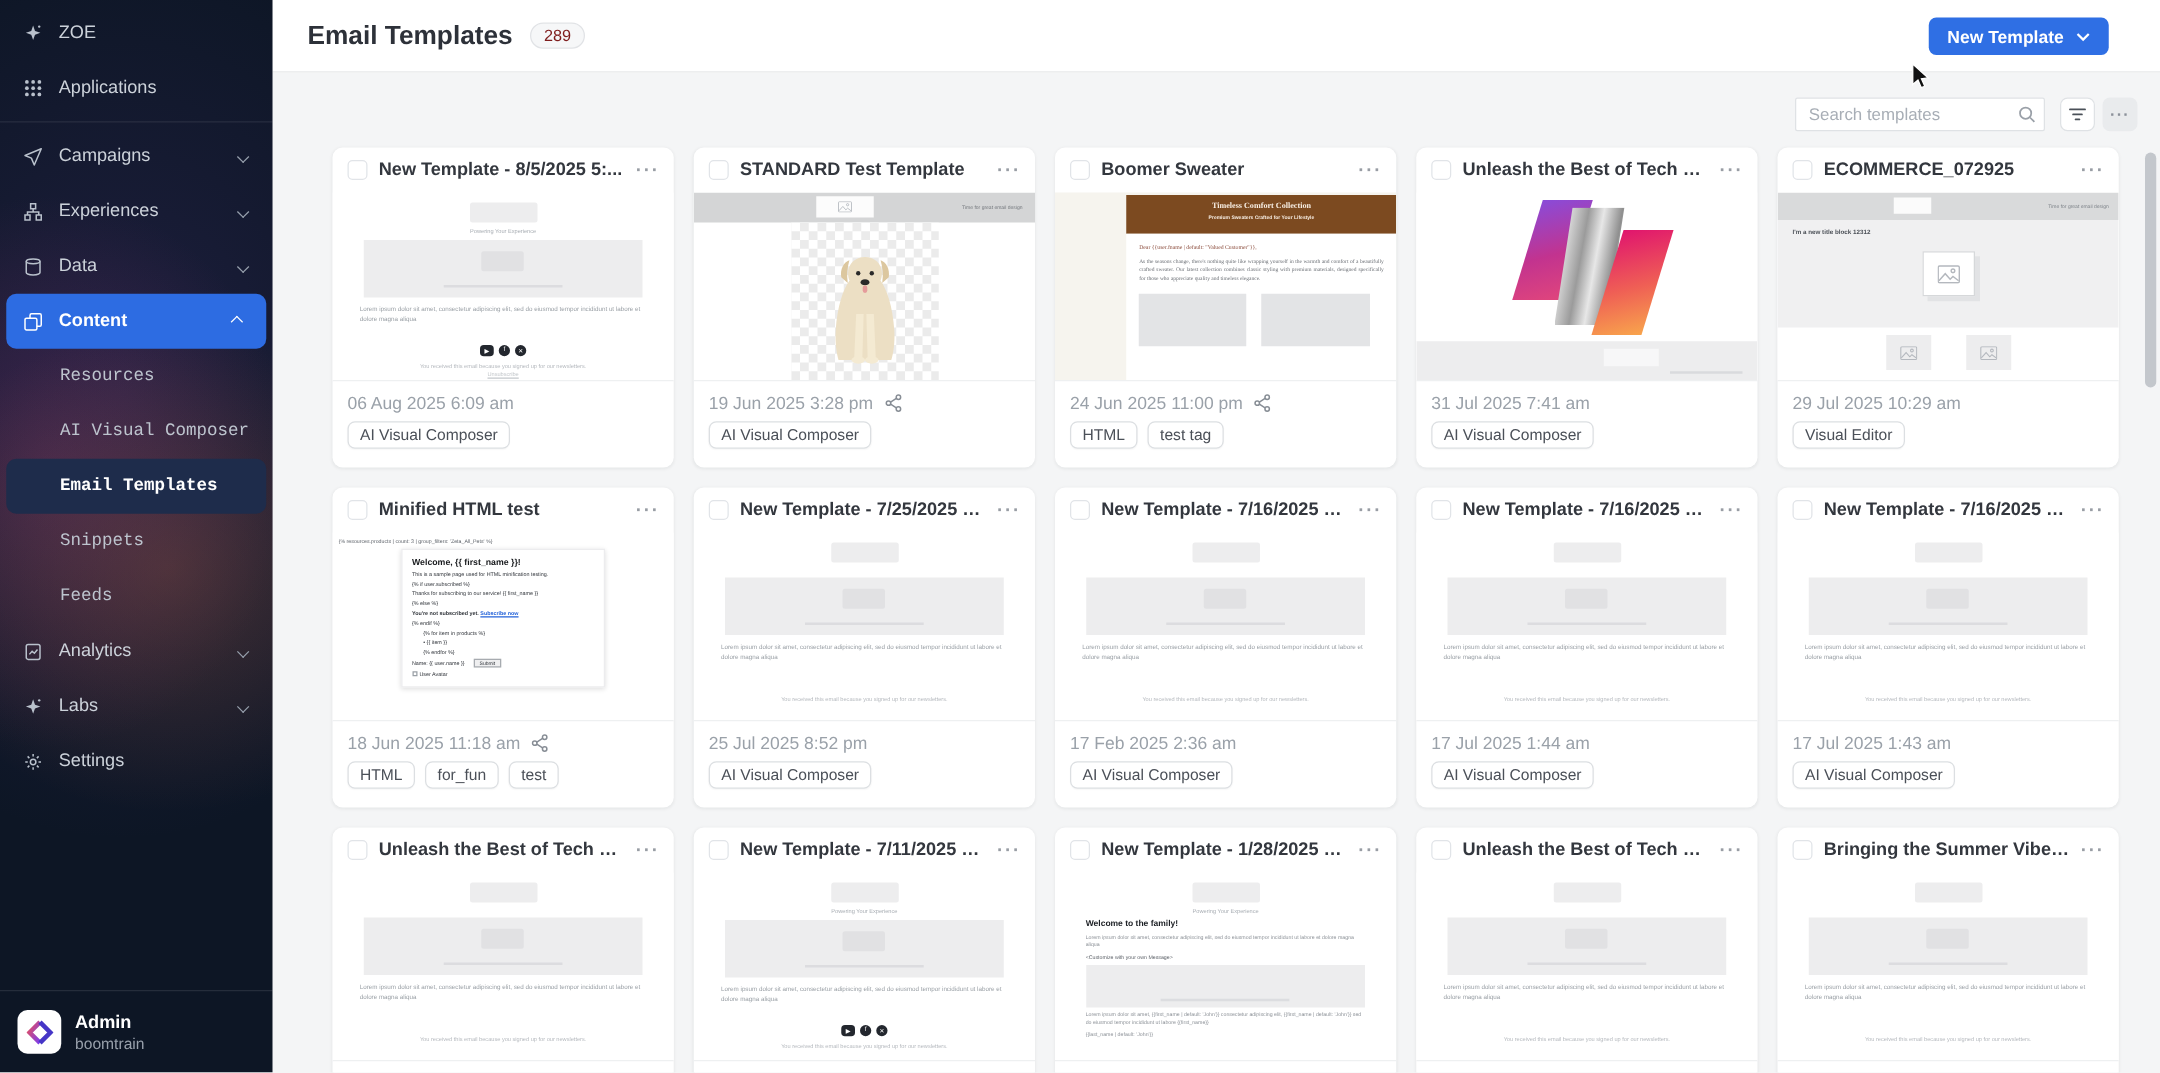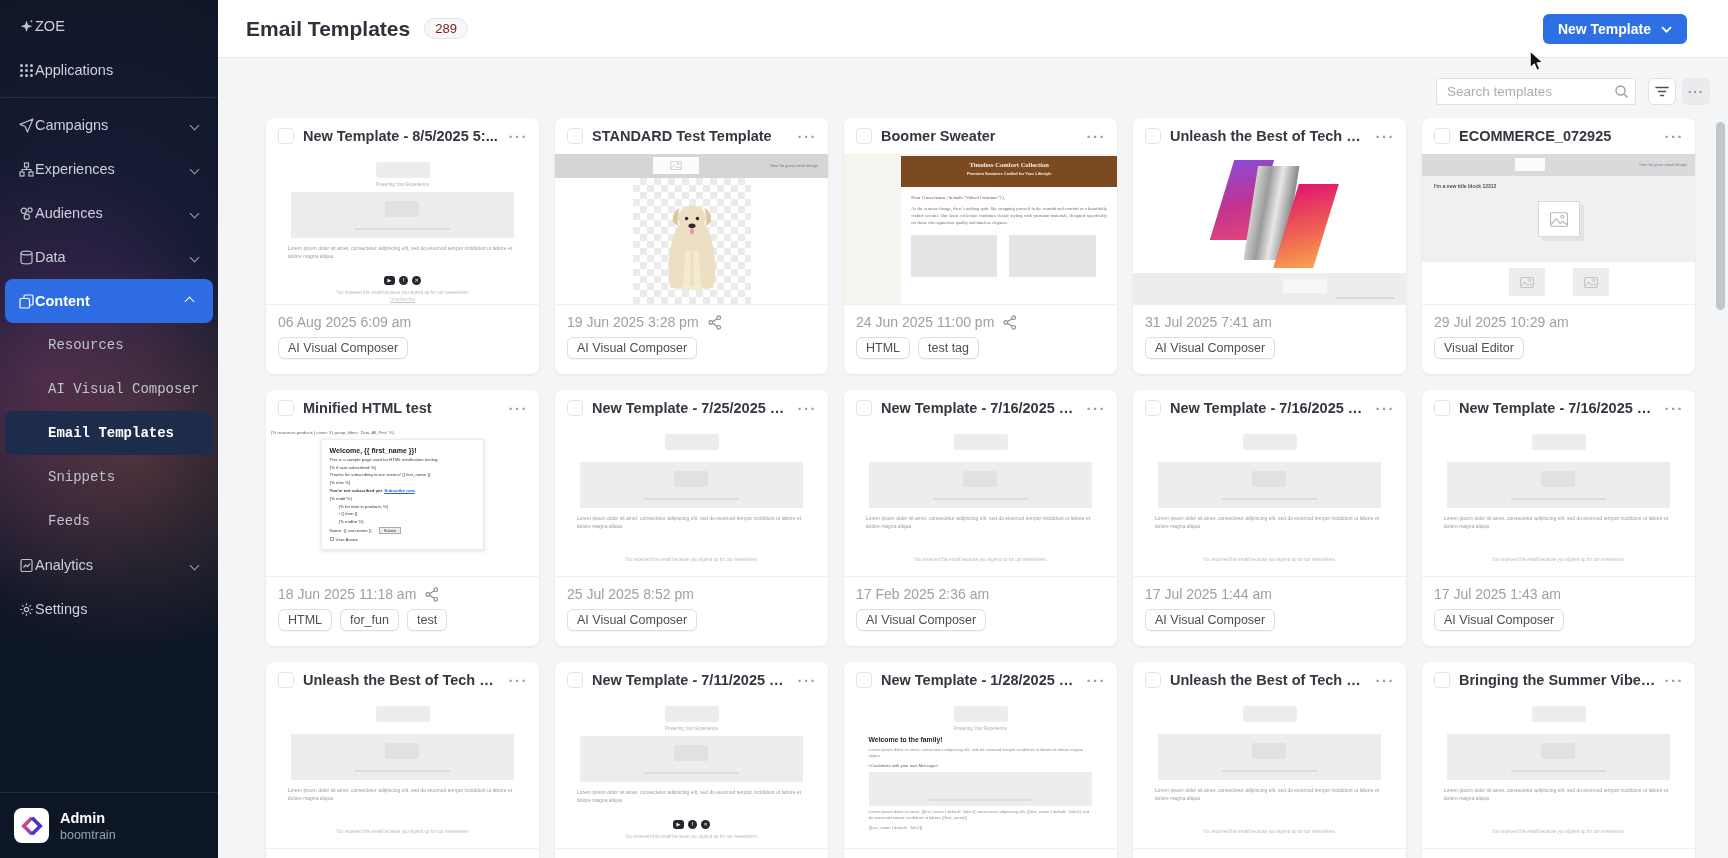--- a/index.html
+++ b/index.html
@@ -11,21 +11,21 @@
     background:
       radial-gradient(340px 300px at 62% 53%, rgba(175,98,60,.30), transparent 65%),
       radial-gradient(300px 340px at 18% 44%, rgba(160,60,130,.28), transparent 65%),
       radial-gradient(420px 520px at 45% 36%, rgba(88,60,150,.22), transparent 70%),
       #0d1625; }
   .sb-top { height:60px; display:flex; align-items:center; padding:0 16px; border-bottom:1px solid rgba(255,255,255,.09); }
   .brand { display:flex; align-items:center; gap:9px; }
   .brand-name { color:#fff; font-size:18px; font-weight:800; letter-spacing:1.5px; }
   .collapse-btn { margin-left:auto; color:#9aa3b0; cursor:pointer; display:flex; }
   .sb-nav { padding-top:4px; }
-  .sb-item { height:44px; display:flex; align-items:center; padding-left:18px; font-size:14.5px; color:#ccd2da; cursor:pointer; }
+  .sb-item { height:44px; display:flex; align-items:center; padding-left:18px; gap:12px; font-size:14.5px; color:#ccd2da; cursor:pointer; }
   .sb-item .ic { width:17px; display:flex; justify-content:center; color:#b9c1cc; }
   .sb-item .lbl { margin-right:auto; }
   .chev { width:7px; height:7px; border-right:1.6px solid #97a0ad; border-bottom:1.6px solid #97a0ad; transform:rotate(45deg); margin-right:20px; }
   .chev.up { transform:rotate(-135deg); border-color:#fff; }
   .sb-div { height:1px; background:rgba(255,255,255,.09); margin:5px 0; }
   .sb-item.active-blue { background:#2d6ce2; border-radius:8px; margin:0 5px; padding-left:13px; color:#fff; font-weight:700; }
   .sb-item.active-blue .ic { color:#fff; }
   .sb-subitem { height:44px; display:flex; align-items:center; padding-left:48px; font-size:14px; color:#bdc4cе; color:#bdc4ce; cursor:pointer;font-family:Liberation Mono, monospace; }
   .sb-subitem.active { background:#1e2c4b; border-radius:8px; margin:0 5px; padding-left:43px; color:#fff; font-weight:700; }
   .sb-user { position:absolute; bottom:0; left:0; right:0; height:66px; border-top:1px solid rgba(255,255,255,.1); display:flex; align-items:center; gap:11px; padding:0 14px; }
@@ -197,33 +197,20 @@
               </g>
             </svg>
           </span>
         <span class="lbl">Experiences</span>
         <span class="chev"></span>
       </div>
       <div class="sb-item">
         <span class="ic">
             <svg width="15" height="15" viewBox="0 0 15 15">
               <g fill="none" stroke="currentColor" stroke-width="1.2">
-                <circle cx="4.8" cy="4.8" r="2.6"></circle>
-                <circle cx="11" cy="4" r="2.1"></circle>
-                <circle cx="7.8" cy="10.8" r="2.6"></circle>
-              </g>
-            </svg>
-          </span>
-        <span class="lbl">Audiences</span>
-        <span class="chev"></span>
-      </div>
-      <div class="sb-item">
-        <span class="ic">
-            <svg width="15" height="15" viewBox="0 0 15 15">
-              <g fill="none" stroke="currentColor" stroke-width="1.2">
                 <ellipse cx="7.5" cy="3" rx="5.5" ry="1.9"></ellipse>
                 <path d="M2 3v9c0 1 2.5 1.9 5.5 1.9S13 13 13 12V3"></path>
               </g>
             </svg>
           </span>
         <span class="lbl">Data</span>
         <span class="chev"></span>
       </div>
       <div class="sb-item active-blue">
         <span class="ic">
@@ -257,20 +244,30 @@
       <div class="sb-item">
         <span class="ic">
             <svg width="15" height="15" viewBox="0 0 15 15">
               <g fill="none" stroke="currentColor" stroke-width="1.2">
                 <rect x="2" y="1.5" width="11" height="12" rx="1.5"></rect>
                 <path d="M4.5 9.5l2.2-2.5 1.8 1.6 2.5-3"></path>
               </g>
             </svg>
           </span>
         <span class="lbl">Analytics</span>
+        <span class="chev"></span>
+      </div>
+      <div class="sb-item">
+        <span class="ic">
+            <svg width="15" height="15" viewBox="0 0 16 16">
+              <path d="M8 1.5l1.6 4.6 4.6 1.6-4.6 1.6L8 13.9 6.4 9.3 1.8 7.7l4.6-1.6z" fill="currentColor"></path>
+              <circle cx="13.2" cy="2.4" r="1" fill="currentColor"></circle>
+            </svg>
+          </span>
+        <span class="lbl">Labs</span>
         <span class="chev"></span>
       </div>
       <div class="sb-item">
         <span class="ic">
             <svg width="15" height="15" viewBox="0 0 15 15">
               <g fill="none" stroke="currentColor" stroke-width="1.2">
                 <circle cx="7.5" cy="7.5" r="2.2"></circle>
                 <path d="M7.5 1.2v2M7.5 11.8v2M1.2 7.5h2M11.8 7.5h2M3.1 3.1l1.4 1.4M10.5 10.5l1.4 1.4M11.9 3.1l-1.4 1.4M4.5 10.5l-1.4 1.4"></path>
               </g>
             </svg>

